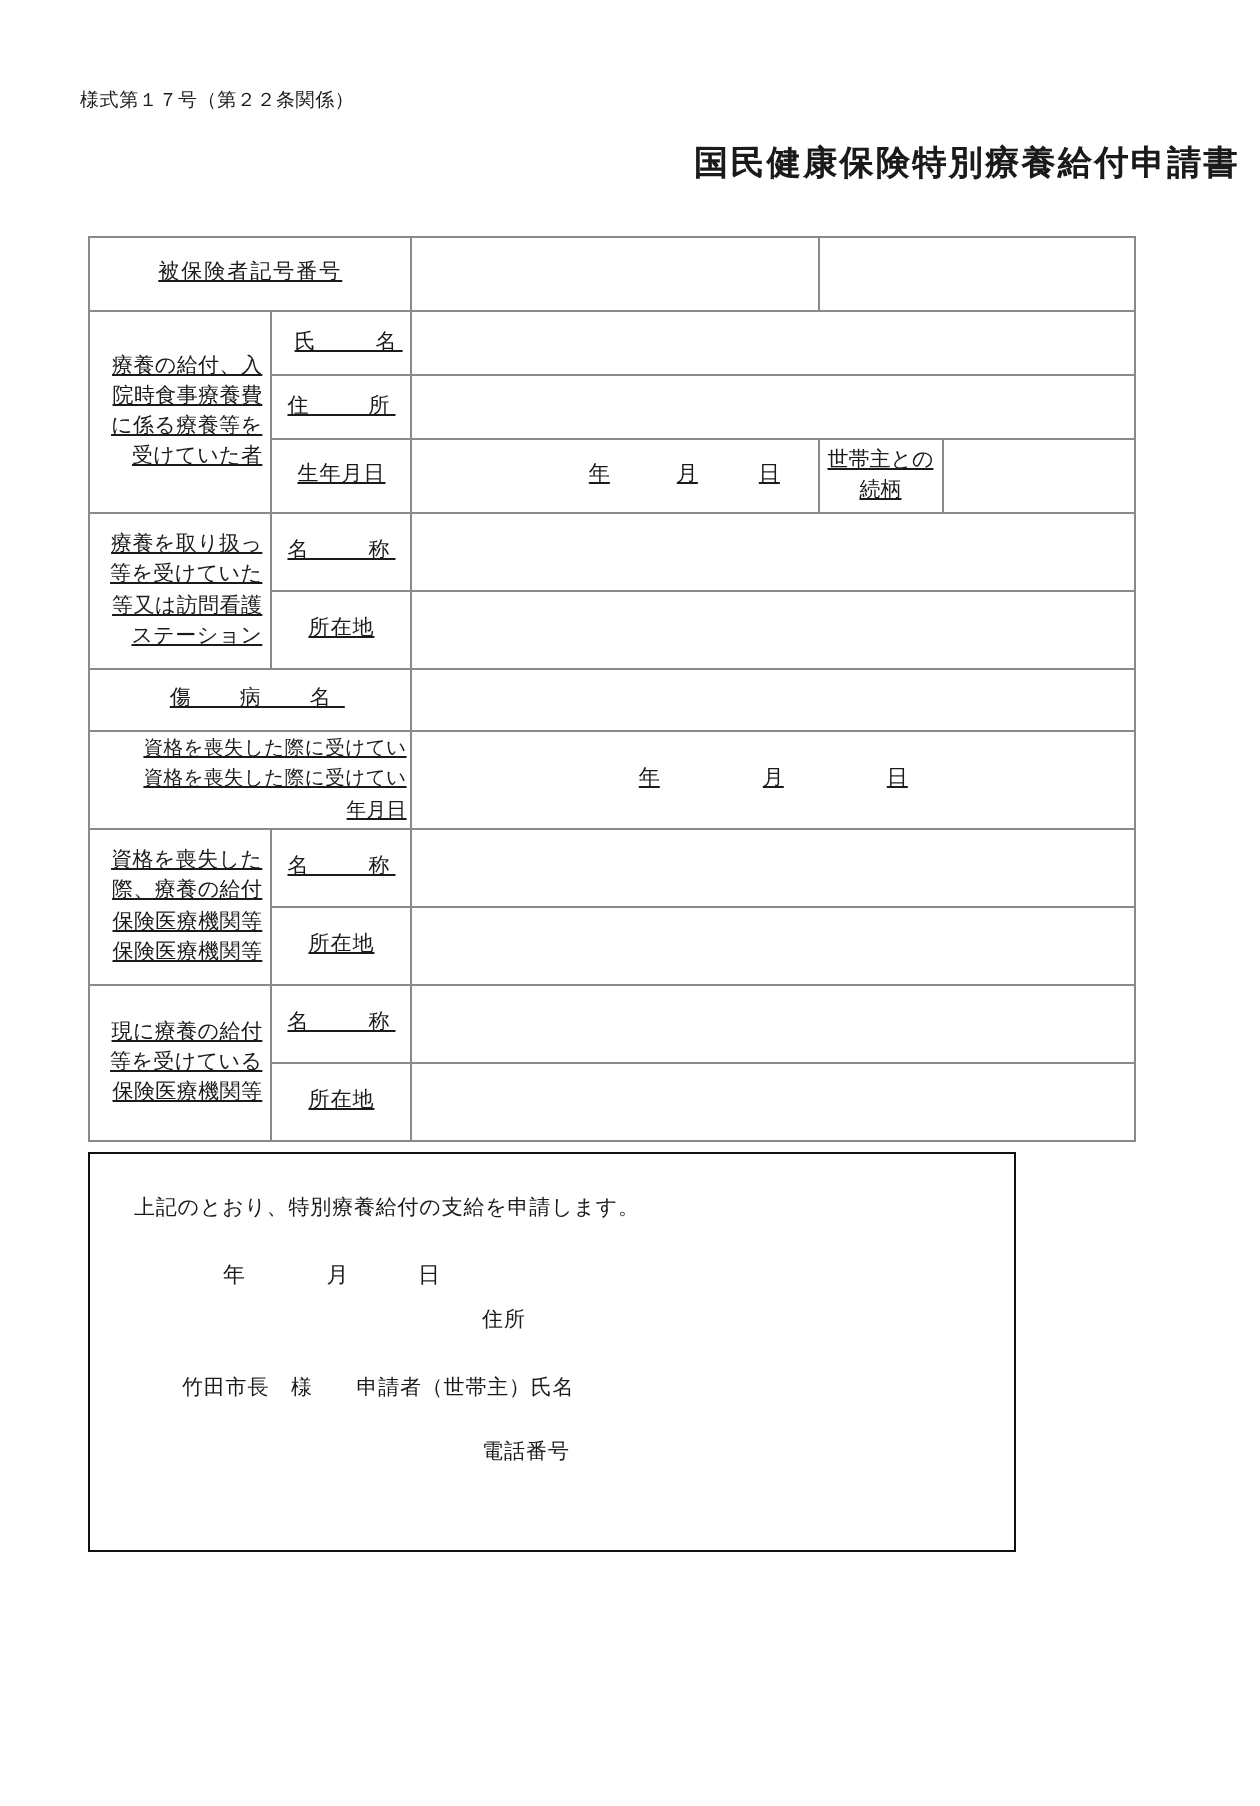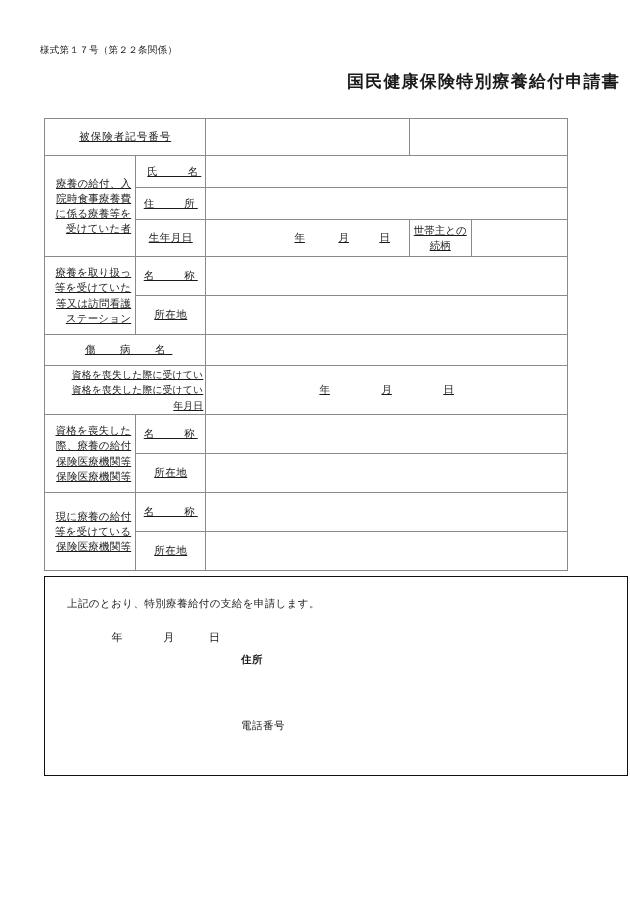--- a/index.html
+++ b/index.html
@@ -125,21 +125,21 @@
   .setai-label {
     text-align: center;
     font-size: 9.8px;
     line-height: 1.5;
   }
   
   .decl {
     position: absolute;
     left: 44px;
     top: 576px;
-    width: 584px;
+    width: 464px;
     height: 200px;
     border: 1.6px solid #111;
     box-sizing: border-box;
   }
   .decl-line1 {
     position: absolute;
     left: 22px;
     top: 20px;
     font-size: 10.5px;
     letter-spacing: 0.4px;
@@ -153,21 +153,20 @@
   .decl-date span { display: inline-block; text-align: center; }
   .decl-date .y { width: 52px; }
   .decl-date .m { width: 46px; }
   .decl-date .d { width: 40px; }
   .decl-addr {
     position: absolute;
     left: 196px;
     top: 76px;
     font-size: 10.5px;
     letter-spacing: 0.5px;
-    font-weight: bold;
   }
   .decl-mayor {
     position: absolute;
     left: 46px;
     top: 110px;
     font-size: 10.5px;
     letter-spacing: 0.4px;
     white-space: pre;
   }
   .decl-tel {
@@ -315,17 +314,18 @@
     <div class="decl-line1">上記のとおり、特別療養給付の支給を申請します。</div>
 
     <div class="decl-date">
       <span class="y">年</span>
       <span class="m">月</span>
       <span class="d">日</span>
     </div>
 
     <div class="decl-addr">住所</div>
 
+    <div class="decl-mayor">竹田市長　様　　申請者（世帯主）氏名</div>
 
     <div class="decl-tel">電話番号</div>
   </div>
 
 </div>
 
 </body></html>

